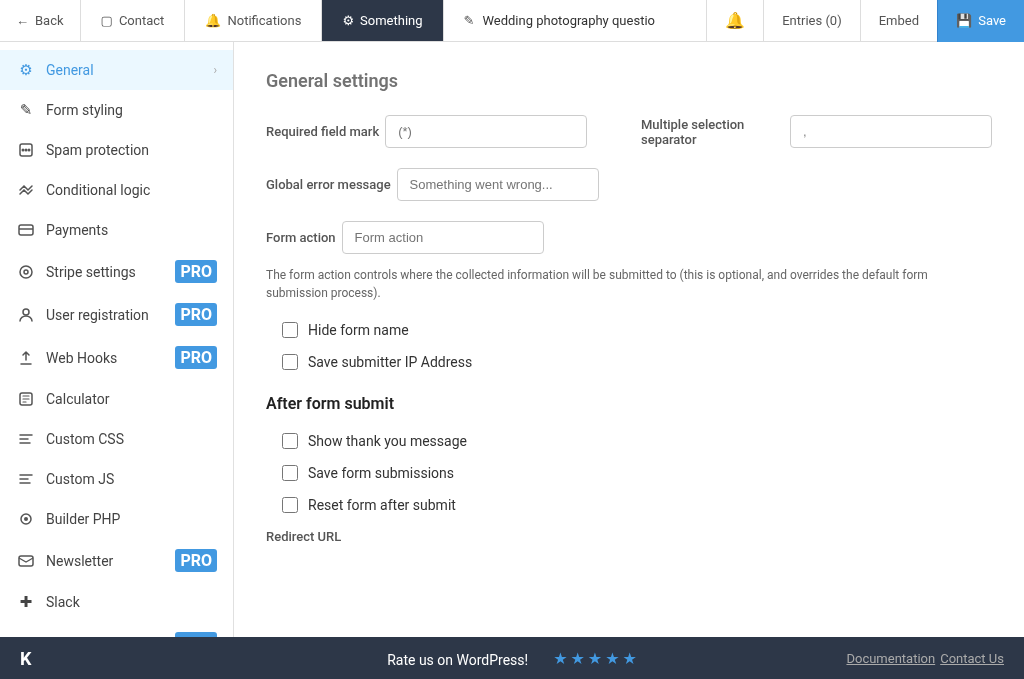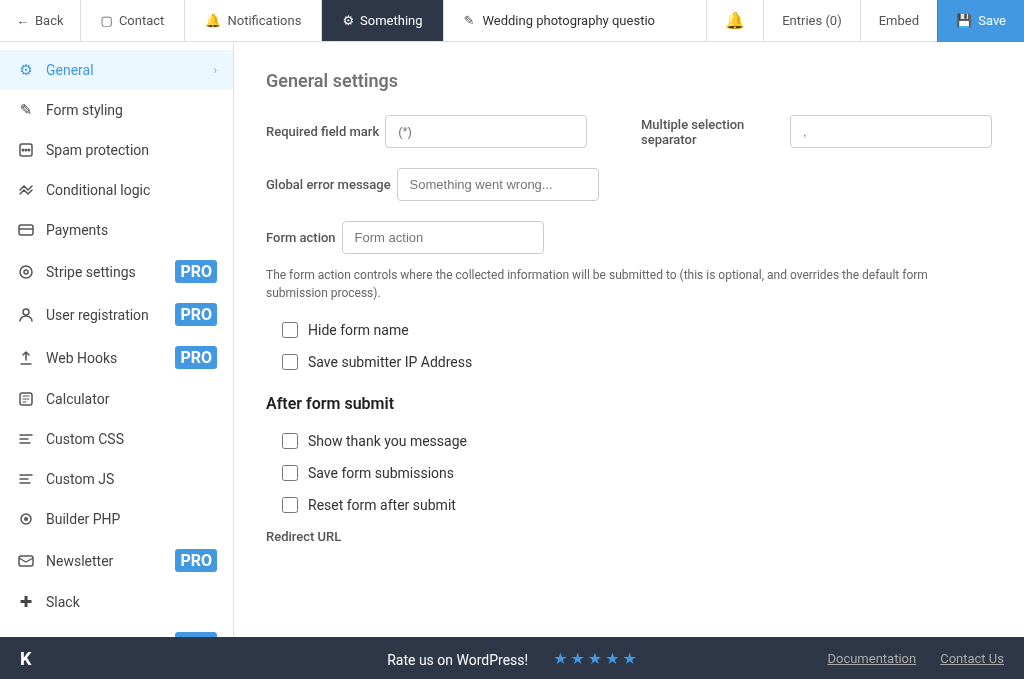--- a/index.html
+++ b/index.html
@@ -71,21 +71,21 @@
     
     .footer {
       background: #2d3748; color: #fff; height: 42px; display: flex; align-items: center; justify-content: center; flex-shrink: 0; font-size: 14px; position: relative;
     }
     .footer-left { position: absolute; left: 20px; display: flex; align-items: center; }
     .footer-k { font-weight: 700; font-size: 18px; }
     .footer-center { display: flex; align-items: flex-end; gap: 25px; }
     .footer-rate { color: #fff; }
     .footer-stars { display: flex; gap: 3px; }
     .star { color: #4299e1; font-size: 16px; }
-    .footer-right { position: absolute; right: 20px; display: flex; gap: 24px; }
+    .footer-right { position: absolute; right: 20px; display: flex; gap: 5px; }
     .footer-link { color: #aaa; text-decoration: underline; font-size: 13px; cursor: pointer; }
   </style>
 </head>
 <body>
 
 <nav class="top-nav">
   <div class="nav-back">
     <span>←</span>
     <span>Back</span>
   </div>

